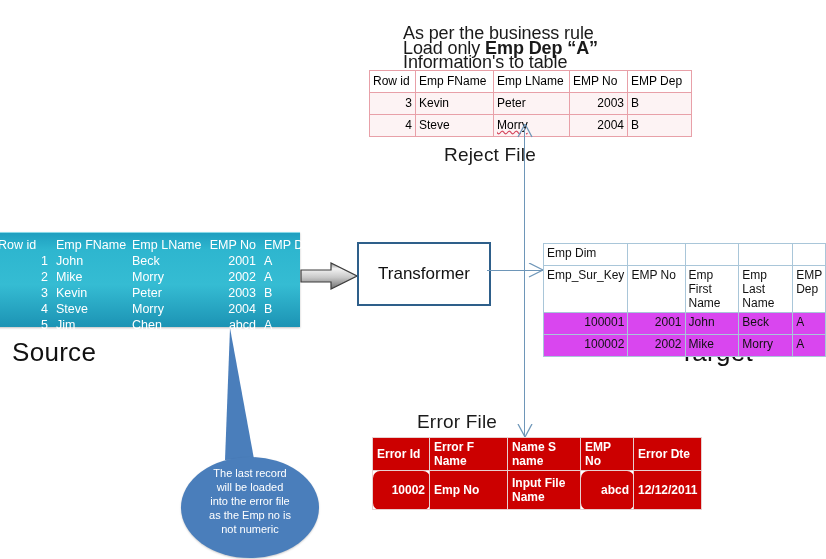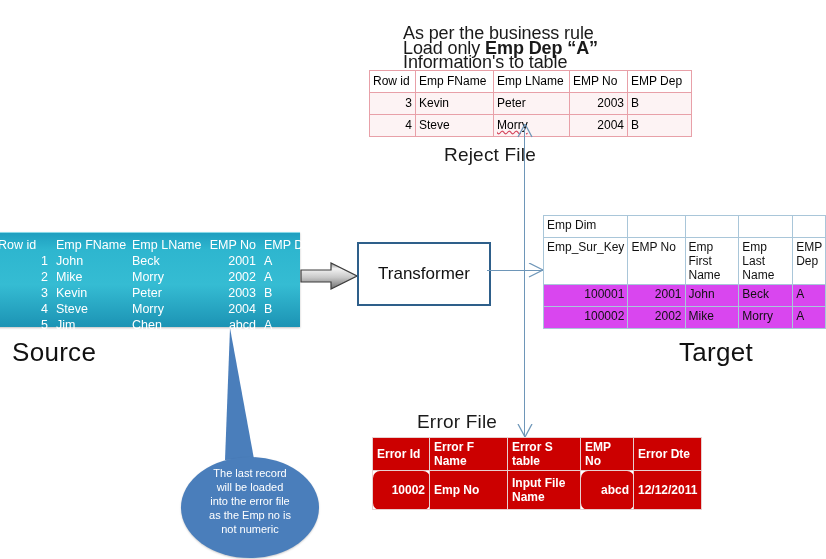--- a/index.html
+++ b/index.html
@@ -72,21 +72,21 @@
     left:357px;top:242px;width:130px;height:60px;
     border:2px solid #2e5f8a;background:#ffffff;
     display:flex;align-items:center;justify-content:center;
   }
   #transformer-box span{font-size:17px;color:#111;}
 
   
   .conn{background:#6e96b8;}
 
   
-  #target-table{left:543px;top:215px;}
+  #target-table{left:543px;top:243px;}
   #target-table table{border-collapse:collapse;table-layout:fixed;}
   #target-table td{
     border:1px solid #a9c6d9;
     font-size:12px;line-height:14px;
     padding:2px 3px;color:#111;background:#ffffff;
     vertical-align:top;
   }
   #target-table tr.data td{background:#d946ef;}
   #target-table td.num{text-align:right;}
   #target-table tr.title td{height:17px;}
@@ -317,21 +317,21 @@
       <col style="width:57px">
         <col style="width:78px">
         <col style="width:73px">
         <col style="width:53px">
         <col style="width:66px">
     </colgroup>
     <tbody>
         <tr class="hdr">
       <td>Error Id</td>
       <td>Error F Name</td>
-      <td>Error S table</td>
+      <td>Name S name</td>
       <td>EMP No</td>
       <td>Error Dte</td>
     </tr>
     <tr class="data">
       <td class="num">10002</td>
       <td>Emp No</td>
       <td>Input File Name</td>
       <td class="num">abcd</td>
       <td>12/12/2011</td>
     </tr>

